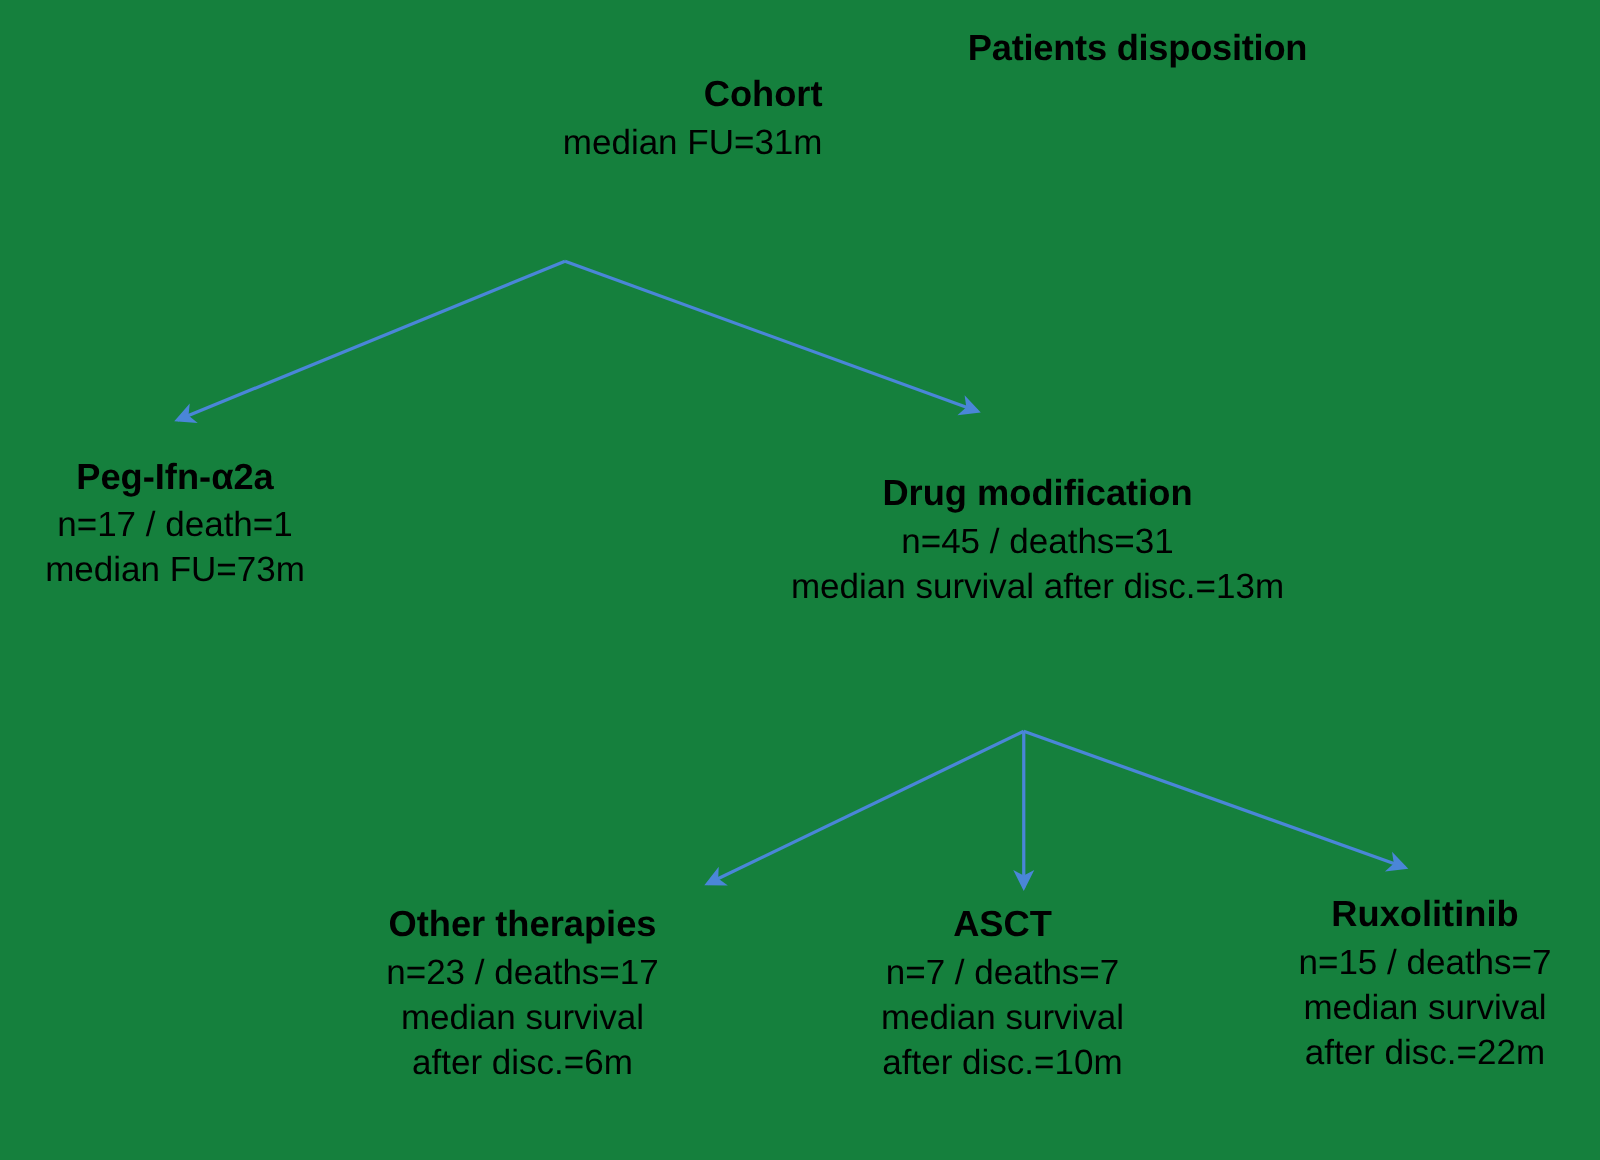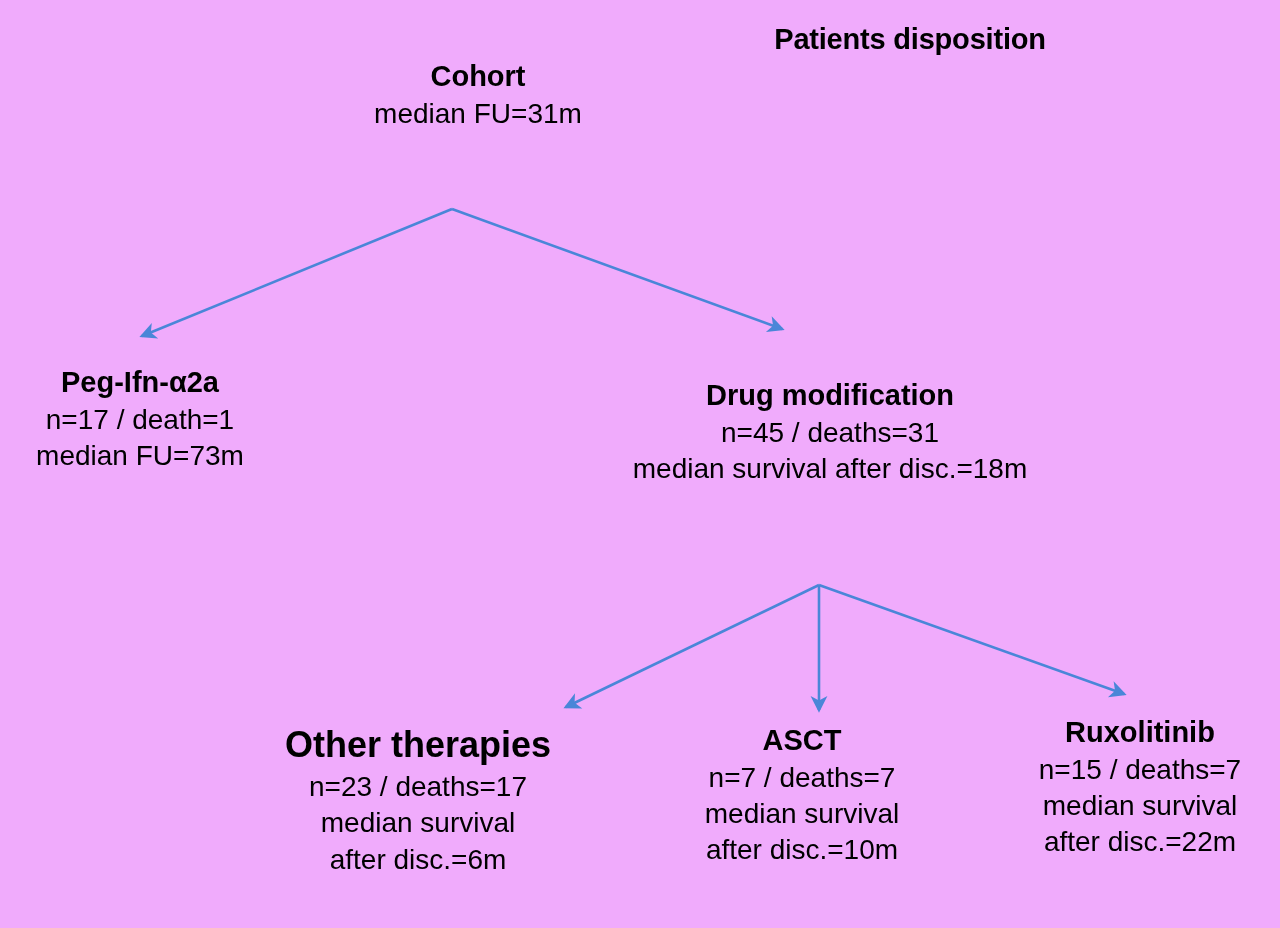--- a/index.html
+++ b/index.html
@@ -9,21 +9,21 @@
     background: #ffffff;
   }
   body {
     font-family: "Liberation Sans", sans-serif;
     color: #000000;
   }
   #canvas {
     position: relative;
     width: 1280px;
     height: 928px;
-    background: #f0abfc;
+    background: #15803d;
     overflow: hidden;
   }
   #arrow-layer {
     position: absolute;
     left: 0;
     top: 0;
     width: 1280px;
     height: 928px;
     pointer-events: none;
   }
@@ -53,20 +53,21 @@
     line-height: 1.1;
     letter-spacing: -0.2px;
     white-space: nowrap;
   }
   
   #node-cohort {
     left: 298px;
     top: 58px;
     width: 360px;
     font-size: 28px;
+    text-align: right;
   }
   #node-cohort .title { font-size: 29px; }
 
   #node-pegifn {
     left: -40px;
     top: 364px;
     width: 360px;
     font-size: 28px;
   }
   #node-pegifn .title { font-size: 29px; }
@@ -78,21 +79,21 @@
     font-size: 28px;
   }
   #node-drugmod .title { font-size: 29px; }
 
   #node-other {
     left: 258px;
     top: 722px;
     width: 320px;
     font-size: 28px;
   }
-  #node-other .title { font-size: 36px; }
+  #node-other .title { font-size: 29px; }
 
   #node-asct {
     left: 652px;
     top: 722px;
     width: 300px;
     font-size: 28px;
   }
   #node-asct .title { font-size: 29px; }
 
   #node-ruxolitinib {
@@ -135,21 +136,21 @@
 
   <div class="node" id="node-pegifn">
     <span class="title">Peg-Ifn-α2a</span>
     <span class="line">n=17 / death=1</span>
     <span class="line">median FU=73m</span>
   </div>
 
   <div class="node" id="node-drugmod">
     <span class="title">Drug modification</span>
     <span class="line">n=45 / deaths=31</span>
-    <span class="line">median survival after disc.=18m</span>
+    <span class="line">median survival after disc.=13m</span>
   </div>
 
   <div class="node" id="node-other">
     <span class="title">Other therapies</span>
     <span class="line">n=23 / deaths=17</span>
     <span class="line">median survival</span>
     <span class="line">after disc.=6m</span>
   </div>
 
   <div class="node" id="node-asct">

